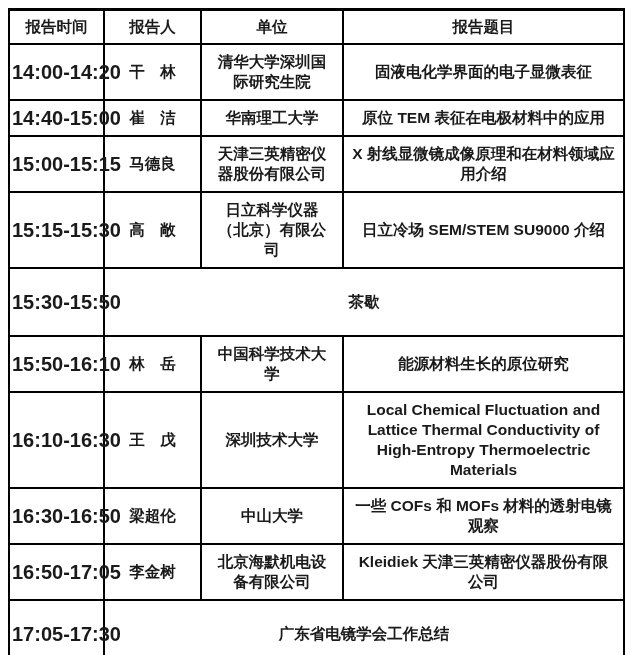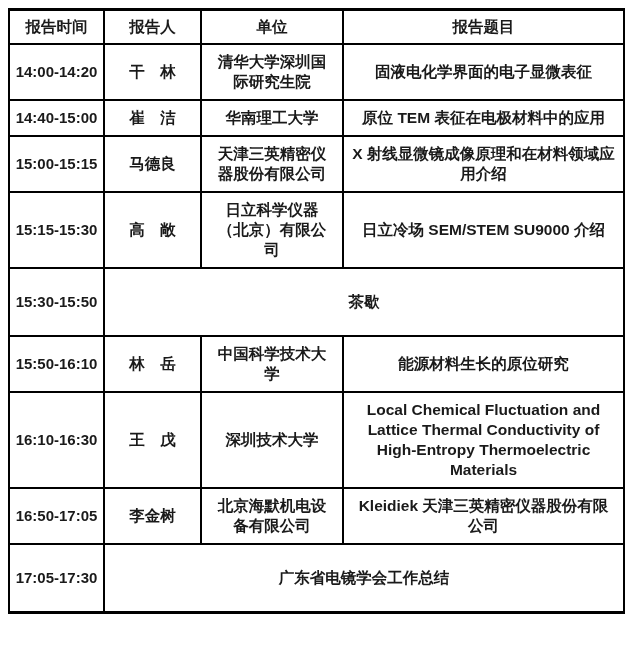--- a/index.html
+++ b/index.html
@@ -29,21 +29,21 @@
     text-align: center;
     vertical-align: middle;
     font-size: 15.5px;
     line-height: 20px;
     word-break: break-word;
   }
   .schedule thead tr { height: 34px; margin-left: 17px; }
   .schedule thead th { padding: 4px 4px; }
   .schedule tbody tr { height: 32px; }
   .schedule td { padding: 7px 8px; }
-  .schedule td.cell-time { padding: 7px 2px; font-size: 15px; white-space: nowrap; }
+  .schedule td.cell-time { padding: 7px 2px; font-size: 20px; white-space: nowrap; }
   .schedule td.cell-speaker { padding: 7px 4px; }
   .schedule td.cell-affiliation { padding: 7px 10px; }
   .schedule td.cell-title { padding: 7px 8px; }
   .schedule td.cell-merged { padding: 23px 8px; }
   col.c-time { width: 95px; }
   col.c-speaker { width: 97px; }
   col.c-affiliation { width: 142px; }
   col.c-title { width: 281px; }
 </style>
 </head>
@@ -100,20 +100,26 @@
           <td class="cell-affiliation">中国科学技术大学</td>
           <td class="cell-title">能源材料生长的原位研究</td>
         </tr>
         <tr>
           <td class="cell-time">16:10-16:30</td>
           <td class="cell-speaker">王　戊</td>
           <td class="cell-affiliation">深圳技术大学</td>
           <td class="cell-title">Local Chemical Fluctuation and Lattice Thermal Conductivity of High-Entropy Thermoelectric Materials</td>
         </tr>
         <tr>
+          <td class="cell-time">16:30-16:50</td>
+          <td class="cell-speaker">梁超伦</td>
+          <td class="cell-affiliation">中山大学</td>
+          <td class="cell-title">一些 COFs 和 MOFs 材料的透射电镜观察</td>
+        </tr>
+        <tr>
           <td class="cell-time">16:50-17:05</td>
           <td class="cell-speaker">李金树</td>
           <td class="cell-affiliation">北京海默机电设备有限公司</td>
           <td class="cell-title">Kleidiek 天津三英精密仪器股份有限公司</td>
         </tr>
         <tr>
           <td class="cell-time">17:05-17:30</td>
           <td colspan="3" class="cell-merged">广东省电镜学会工作总结</td>
         </tr>
       </tbody>

